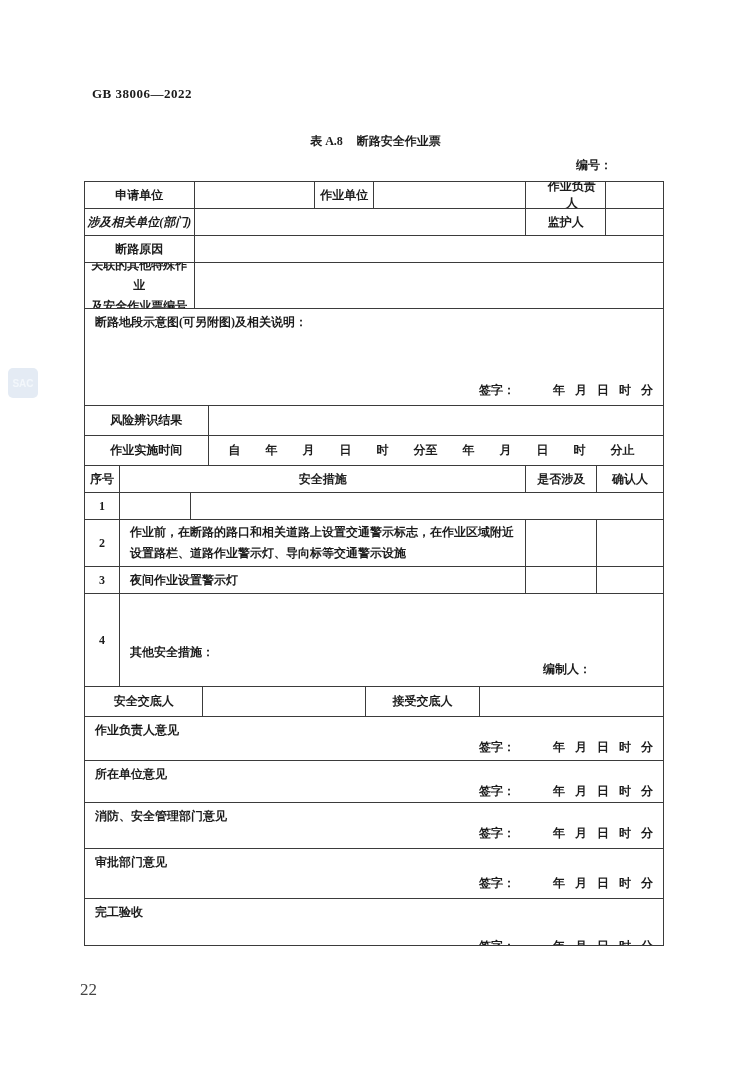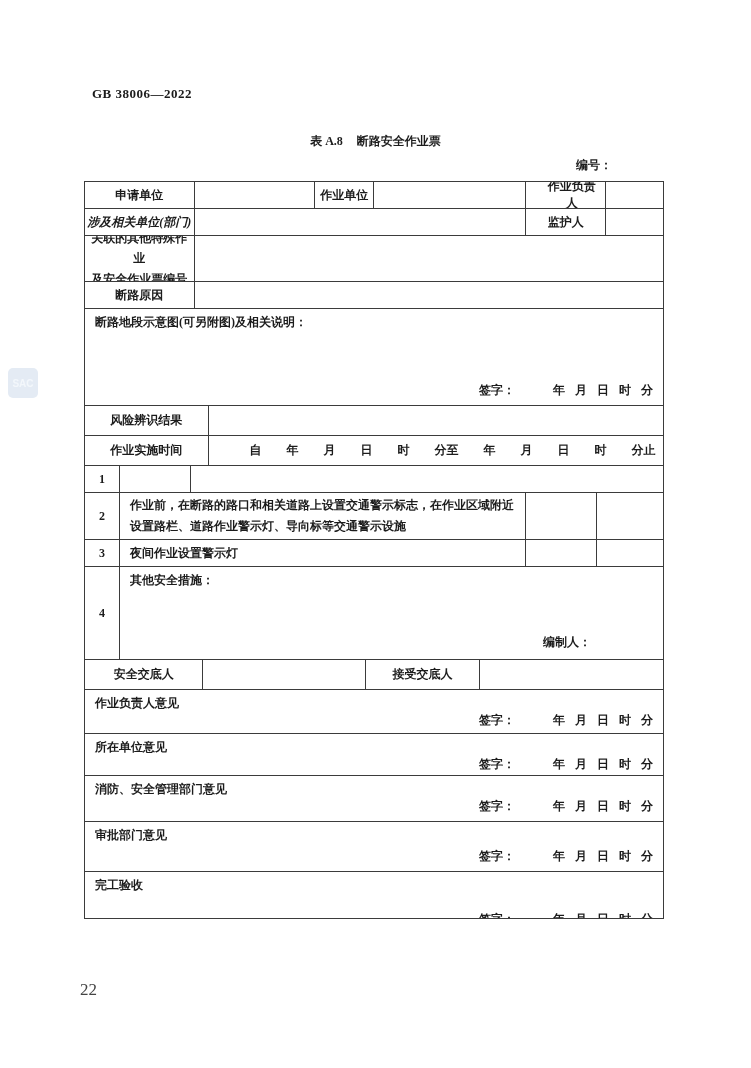--- a/index.html
+++ b/index.html
@@ -27,21 +27,21 @@
     text-align:center;padding:2px 4px;overflow:hidden;}
   .cell + .cell{border-left:1.4px solid #3b3b3b;}
   .cell.left{justify-content:flex-start;text-align:left;padding-left:10px;}
   .cell.blank{padding:0;}
   .cell.col{flex-direction:column;align-items:stretch;justify-content:space-between;padding:0;}
   .lab2{line-height:1.7;}
   .top-label{padding:5px 0 0 10px;text-align:left;}
   .sign-line{text-align:right;padding:0 10px 6px 0;}
   .sign-line .sig{margin-right:38px;}
   .date-units{word-spacing:7px;}
-  .time-cell{justify-content:flex-start;text-align:right;padding-left:41px;word-spacing:22px;}
+  .time-cell{justify-content:flex-start;text-align:right;padding-left:20px;word-spacing:22px;}
   .measure-text{line-height:1.75;padding-top:3px;padding-bottom:3px;}
   .preparer-line{text-align:right;padding:0 72px 8px 0;}
 </style>
 </head>
 <body>
 
 <div class="std-code">GB 38006—2022</div>
 
 <div class="doc-title">
   <span>表 A.8</span><span class="gap"></span><span>断路安全作业票</span>
@@ -62,30 +62,30 @@
     <div class="cell blank" style="width:10%;"></div>
   </div>
 
   <div class="row" style="height:27px;">
     <div class="cell" style="width:18.8%;padding-left:2px;padding-right:2px;font-style:italic;">涉及相关单位(部门)</div>
     <div class="cell blank" style="width:57.4%;"></div>
     <div class="cell" style="width:13.8%;">监护人</div>
     <div class="cell blank" style="width:10%;"></div>
   </div>
 
+  <div class="row" style="height:27px;">
+    <div class="cell" style="width:18.8%;">断路原因</div>
+    <div class="cell blank" style="width:81.2%;"></div>
+  </div>
+
   <div class="row" style="height:46px;">
     <div class="cell lab2" style="width:18.8%;flex-direction:column;justify-content:center;">
       <div>关联的其他特殊作业</div>
       <div>及安全作业票编号</div>
     </div>
-    <div class="cell blank" style="width:81.2%;"></div>
-  </div>
-
-  <div class="row" style="height:27px;">
-    <div class="cell" style="width:18.8%;">断路原因</div>
     <div class="cell blank" style="width:81.2%;"></div>
   </div>
 
   <div class="row" style="height:97px;">
     <div class="cell col" style="width:100%;">
       <div class="top-label">断路地段示意图(可另附图)及相关说明：</div>
       <div class="sign-line">
         <span class="sig">签字：</span><span class="date-units">年 月 日 时 分</span>
       </div>
     </div>
@@ -94,20 +94,26 @@
   <div class="row" style="height:30px;">
     <div class="cell" style="width:21.2%;">风险辨识结果</div>
     <div class="cell blank" style="width:78.8%;"></div>
   </div>
 
   <div class="row" style="height:30px;">
     <div class="cell" style="width:21.2%;">作业实施时间</div>
     <div class="cell time-cell" style="width:78.8%;">自 年 月 日 时 分至 年 月 日 时 分止</div>
   </div>
 
+  <div class="row" style="height:27px;">
+    <div class="cell" style="width:5.9%;">序号</div>
+    <div class="cell" style="width:70.3%;">安全措施</div>
+    <div class="cell" style="width:12.2%;">是否涉及</div>
+    <div class="cell" style="width:11.6%;">确认人</div>
+  </div>
 
   <div class="row" style="height:27px;">
     <div class="cell" style="width:5.9%;">1</div>
     <div class="cell blank" style="width:12.2%;"></div>
     <div class="cell blank" style="width:11.6%;"></div>
   </div>
 
   <div class="row" style="height:47px;">
     <div class="cell" style="width:5.9%;">2</div>
     <div class="cell left measure-text" style="width:70.3%;">作业前，在断路的路口和相关道路上设置交通警示标志，在作业区域附近设置路栏、道路作业警示灯、导向标等交通警示设施</div>
@@ -117,21 +123,21 @@
 
   <div class="row" style="height:27px;">
     <div class="cell" style="width:5.9%;">3</div>
     <div class="cell left measure-text" style="width:70.3%;">夜间作业设置警示灯</div>
     <div class="cell blank" style="width:12.2%;"></div>
     <div class="cell blank" style="width:11.6%;"></div>
   </div>
 
   <div class="row" style="height:93px;">
     <div class="cell" style="width:5.9%;">4</div>
-    <div class="cell col" style="width:94.1%;">
+    <div class="cell col" style="width:94.1%;justify-content:flex-end;">
       <div class="top-label">其他安全措施：</div>
       <div class="preparer-line">编制人：</div>
     </div>
   </div>
 
   <div class="row" style="height:30px;">
     <div class="cell" style="width:20.3%;">安全交底人</div>
     <div class="cell blank" style="width:28.1%;"></div>
     <div class="cell" style="width:19.8%;">接受交底人</div>
     <div class="cell blank" style="width:31.8%;"></div>

